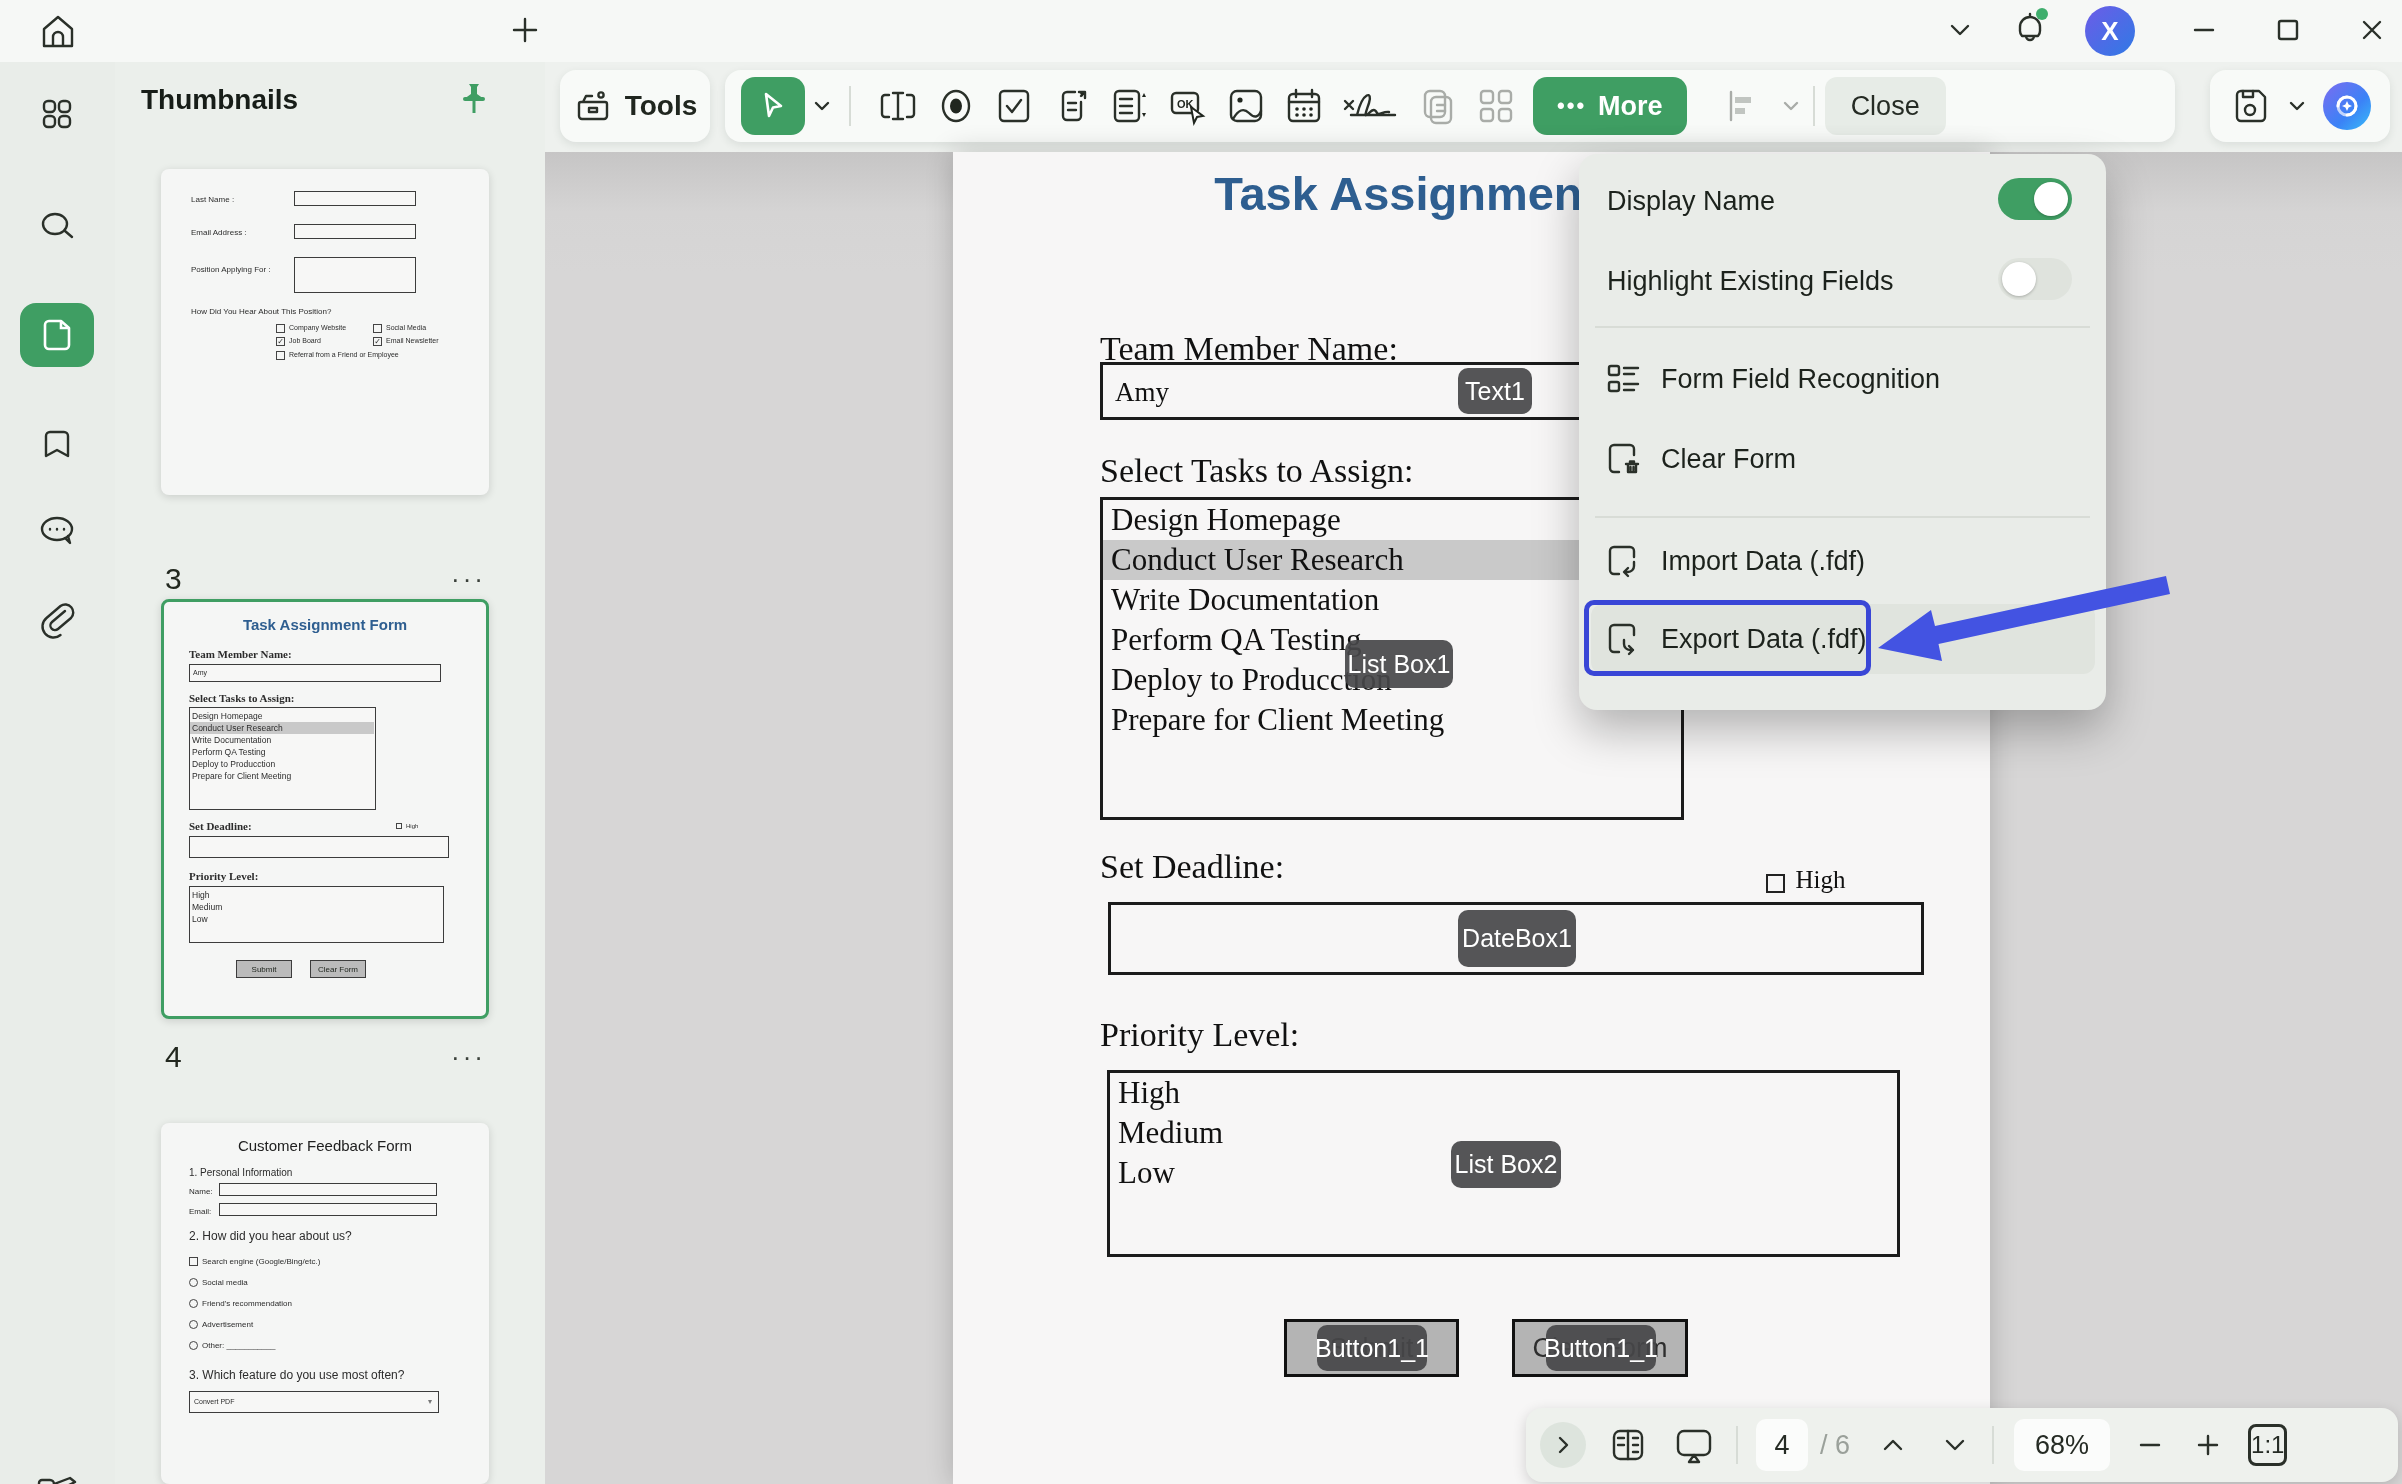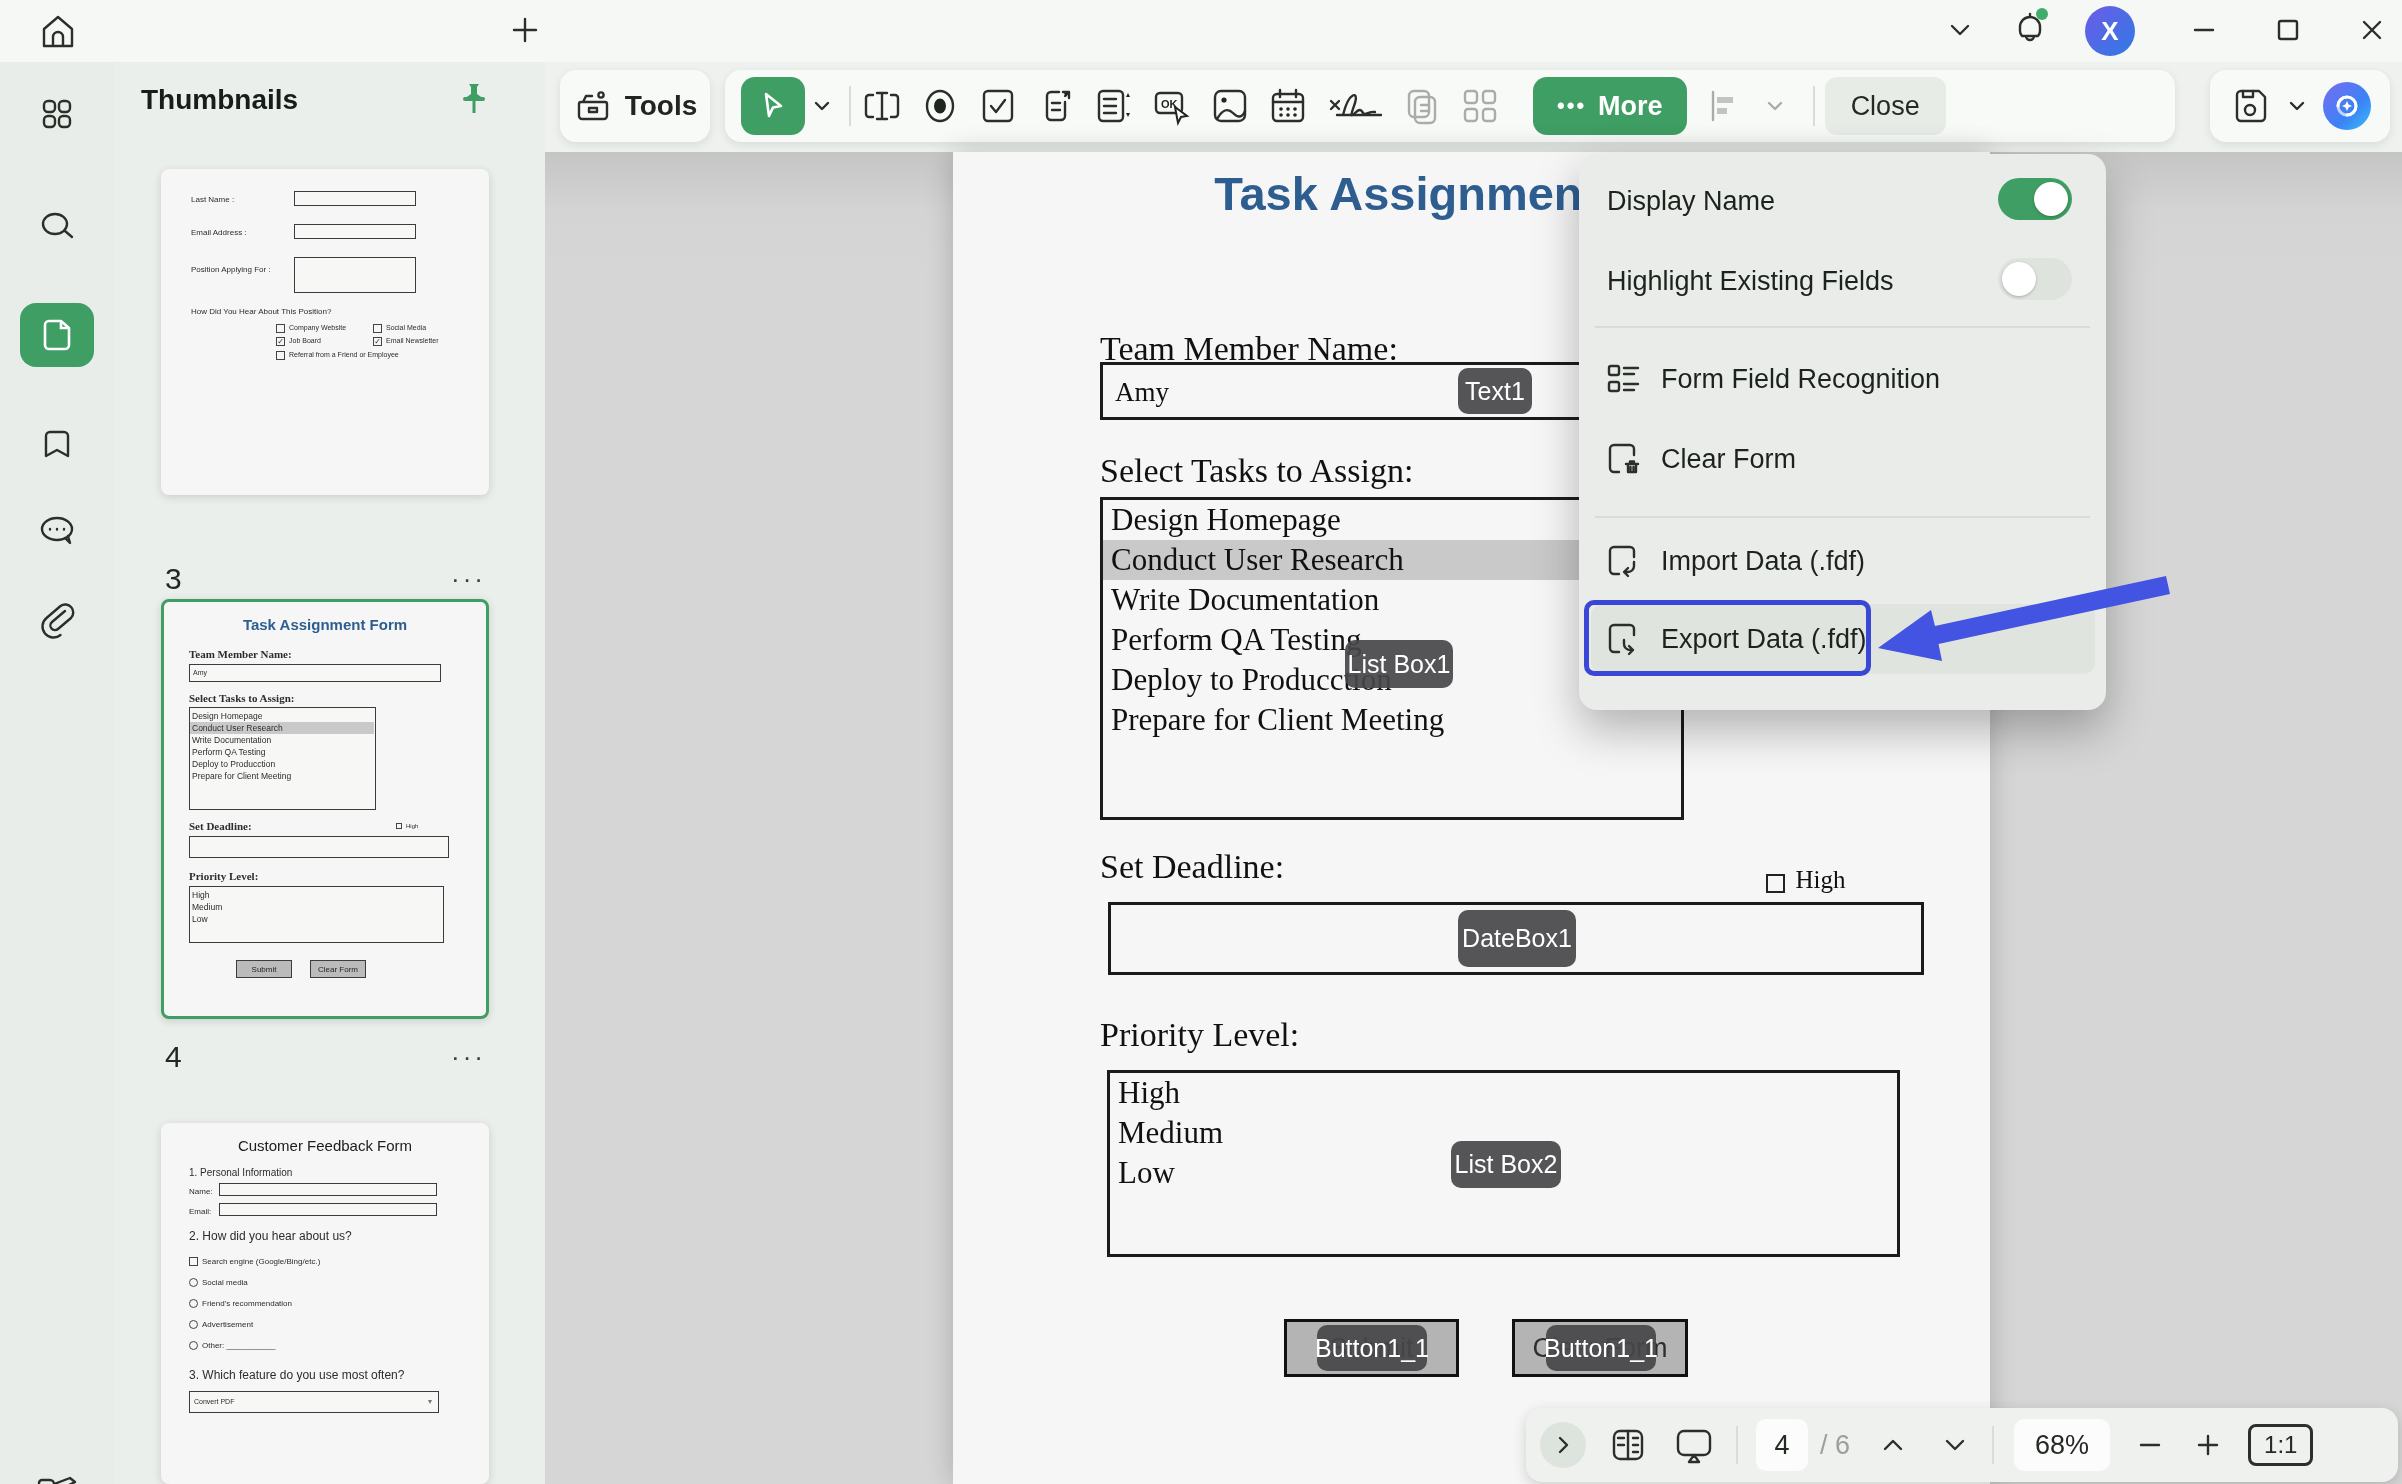--- a/index.html
+++ b/index.html
@@ -35,21 +35,21 @@
   .tab .dot{width:14px;height:14px;border-radius:50%;background:#5cb884;margin-left:auto}
   .winbtn{width:44px;height:44px;display:flex;align-items:center;justify-content:center}
   .avatar{width:50px;height:50px;border-radius:50%;background:linear-gradient(135deg,#6d5ce7,#2f7ae5);
     color:#fff;font-size:26px;font-weight:bold;display:flex;align-items:center;justify-content:center}
   .belldot{position:absolute;right:2px;top:0;width:12px;height:12px;border-radius:50%;background:#3fae6d}
 
   
   .toolstrip{left:545px;top:62px;width:1857px;height:90px;background:var(--toolbar)}
   .tcard{position:absolute;top:8px;height:72px;background:var(--card);border-radius:16px;
     box-shadow:0 3px 8px rgba(40,60,45,.10);display:flex;align-items:center}
-  .toolbtn{width:58px;height:58px;border-radius:12px;display:flex;align-items:center;justify-content:flex-start;flex:0 0 auto}
+  .toolbtn{width:58px;height:58px;border-radius:12px;display:flex;align-items:center;justify-content:flex-end;flex:0 0 auto}
   .vdiv{width:2px;height:40px;background:#d7dcd6;margin:0 10px;flex:0 0 auto}
   .selectbtn{width:64px;height:58px;border-radius:14px;background:var(--green);display:flex;align-items:center;justify-content:center}
   .morebtn{height:58px;border-radius:14px;background:var(--green);color:#fff;display:flex;align-items:center;
     gap:12px;padding:0 24px;font-size:27px;font-weight:bold}
   .closebtn{height:58px;border-radius:12px;background:#e7ece7;display:flex;align-items:center;padding:8px 26px;font-size:27px;color:#252b24}
   .ailogo{width:48px;height:48px;border-radius:50%;background:linear-gradient(135deg,#7c6cf0 0%,#3b82f6 60%,#38bdf8 100%)}
 
   
   .sidebar{left:0;top:62px;width:115px;height:1422px;background:var(--sidebar)}
   .sideitem{position:absolute;left:20px;width:74px;height:64px;display:flex;align-items:center;justify-content:center;border-radius:16px}
@@ -509,21 +509,21 @@
     <div style="margin-left:24px">
       <svg width="32" height="32" viewBox="0 0 32 32">
           <path class="ic" stroke-width="2.8" d="M7 16 h18"></path>
         </svg>
     </div>
     <div style="margin-left:26px">
       <svg width="32" height="32" viewBox="0 0 32 32">
           <path class="ic" stroke-width="2.8" d="M16 7 v18 M7 16 h18"></path>
         </svg>
     </div>
-    <div style="margin-left:24px;border:3px solid #2a3029;border-radius:8px;padding:4px 13px;font-size:24px">
+    <div style="margin-left:24px;border:3px solid #2a3029;border-radius:8px;padding:4px 0;font-size:24px">
       <span>1:1</span>
     </div>
   </div>
 
   <div class="abs menu">
     <div class="menutext" style="left:28px;top:32px">Display Name</div>
     <div class="toggle" style="left:419px;top:24px;background:#3f9e63">
       <span class="knob" style="right:4px"></span>
     </div>
     <div class="menutext" style="left:28px;top:112px">Highlight Existing Fields</div>

